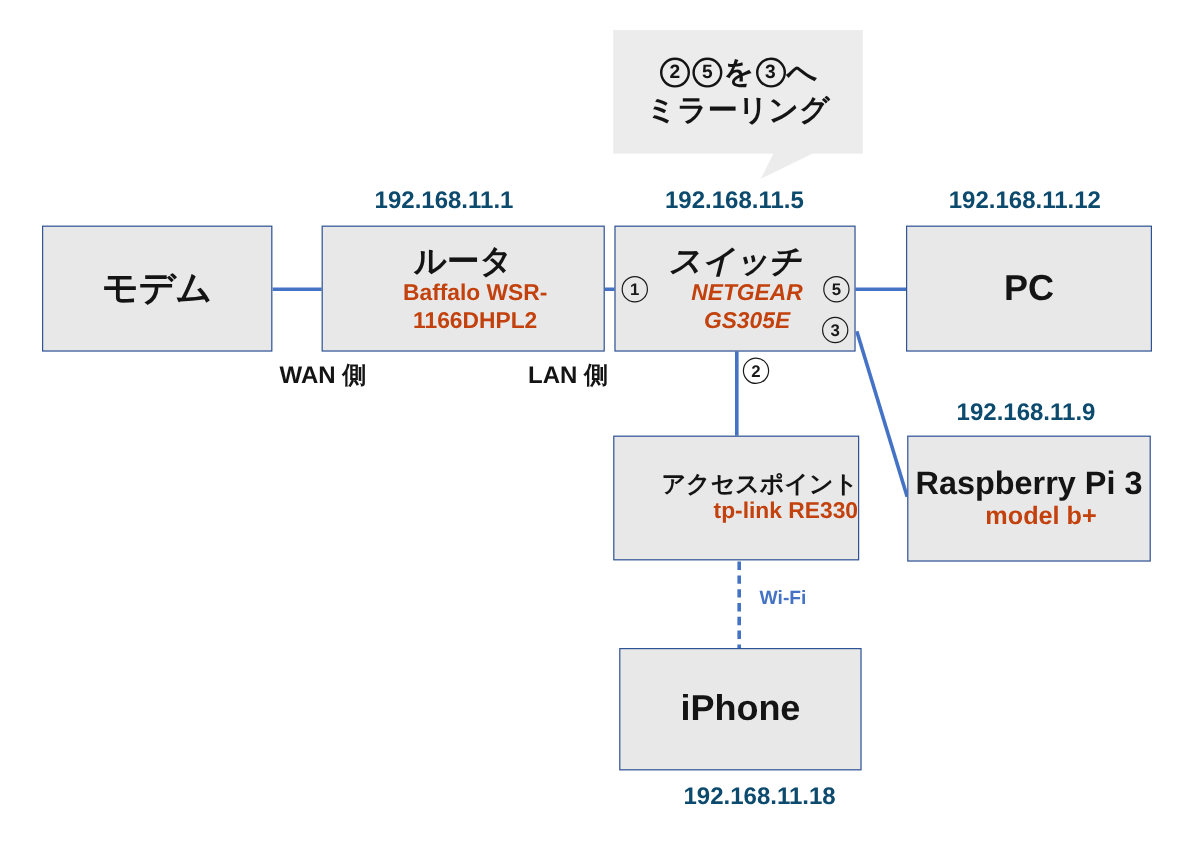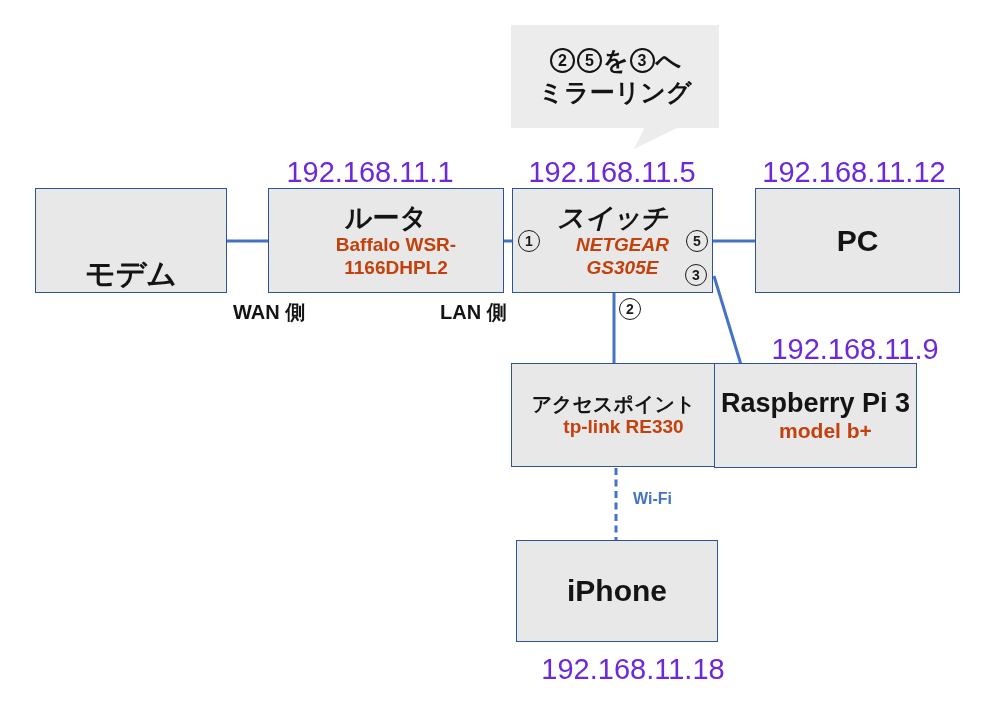--- a/index.html
+++ b/index.html
@@ -28,23 +28,23 @@
   .title   { font-weight: 700; color: #141414; line-height: 1.2; }
   .t-lg    { font-size: 30px; }
   .t-md    { font-size: 27px; }
   .t-sm    { font-size: 20px; }
   .subtitle{ font-weight: 700; color: #c2410c; line-height: 1.18; font-size: 19px; margin-left: 20px; }
   .sub-lg  { font-size: 21px; }
 
   .ip-label {
     position: absolute;
     transform: translateX(-50%);
-    font-size: 29px;
-    font-weight: 400;
-    color: #6d28d9;
+    font-size: 20px;
+    font-weight: 700;
+    color: #0c4a6e;
     white-space: nowrap;
   }
   .side-label {
     position: absolute;
     font-size: 20px;
     font-weight: 700;
     color: #141414;
     white-space: nowrap;
   }
   .wifi-label {
@@ -127,47 +127,47 @@
     <div class="callout-line">
       <span class="cnum">2</span>
       <span class="cnum">5</span>
       <span>を</span>
       <span class="cnum">3</span>
       <span>へ</span>
     </div>
     <div class="callout-line">ミラーリング</div>
   </div>
 
-  <div class="box" style="left:35px; top:188px; width:192px; height:105px;justify-content:flex-end;">
+  <div class="box" style="left:35px; top:188px; width:192px; height:105px;">
     <div class="title t-lg">モデム</div>
   </div>
 
   <div class="box" style="left:268px; top:188px; width:236px; height:105px;">
     <div class="title t-md"></div>
     <div class="title t-md">ルータ</div>
     <div class="subtitle">Baffalo WSR-</div>
     <div class="subtitle">1166DHPL2</div>
   </div>
 
   <div class="box" style="left:512px; top:188px; width:201px; height:105px;font-style:italic;">
     <div class="title t-md">スイッチ</div>
     <div class="subtitle">NETGEAR</div>
     <div class="subtitle">GS305E</div>
   </div>
 
   <div class="box" style="left:755px; top:188px; width:205px; height:105px;">
     <div class="title t-lg">PC</div>
   </div>
 
-  <div class="box" style="left:511px; top:363px; width:205px; height:104px;">
+  <div class="box" style="left:511px; top:363px; width:205px; height:104px;align-items:flex-end;">
     <div class="title t-sm">アクセスポイント</div>
     <div class="subtitle">tp-link RE330</div>
   </div>
 
-  <div class="box" style="left:714px; top:363px; width:203px; height:105px;">
+  <div class="box" style="left:756px; top:363px; width:203px; height:105px;">
     <div class="title t-md">Raspberry Pi 3</div>
     <div class="subtitle sub-lg">model b+</div>
   </div>
 
   <div class="box" style="left:516px; top:540px; width:202px; height:102px;">
     <div class="title t-lg">iPhone</div>
   </div>
 
   <div class="ip-label" style="left:370px; top:156px;">192.168.11.1</div>
   <div class="ip-label" style="left:612px; top:156px;">192.168.11.5</div>

